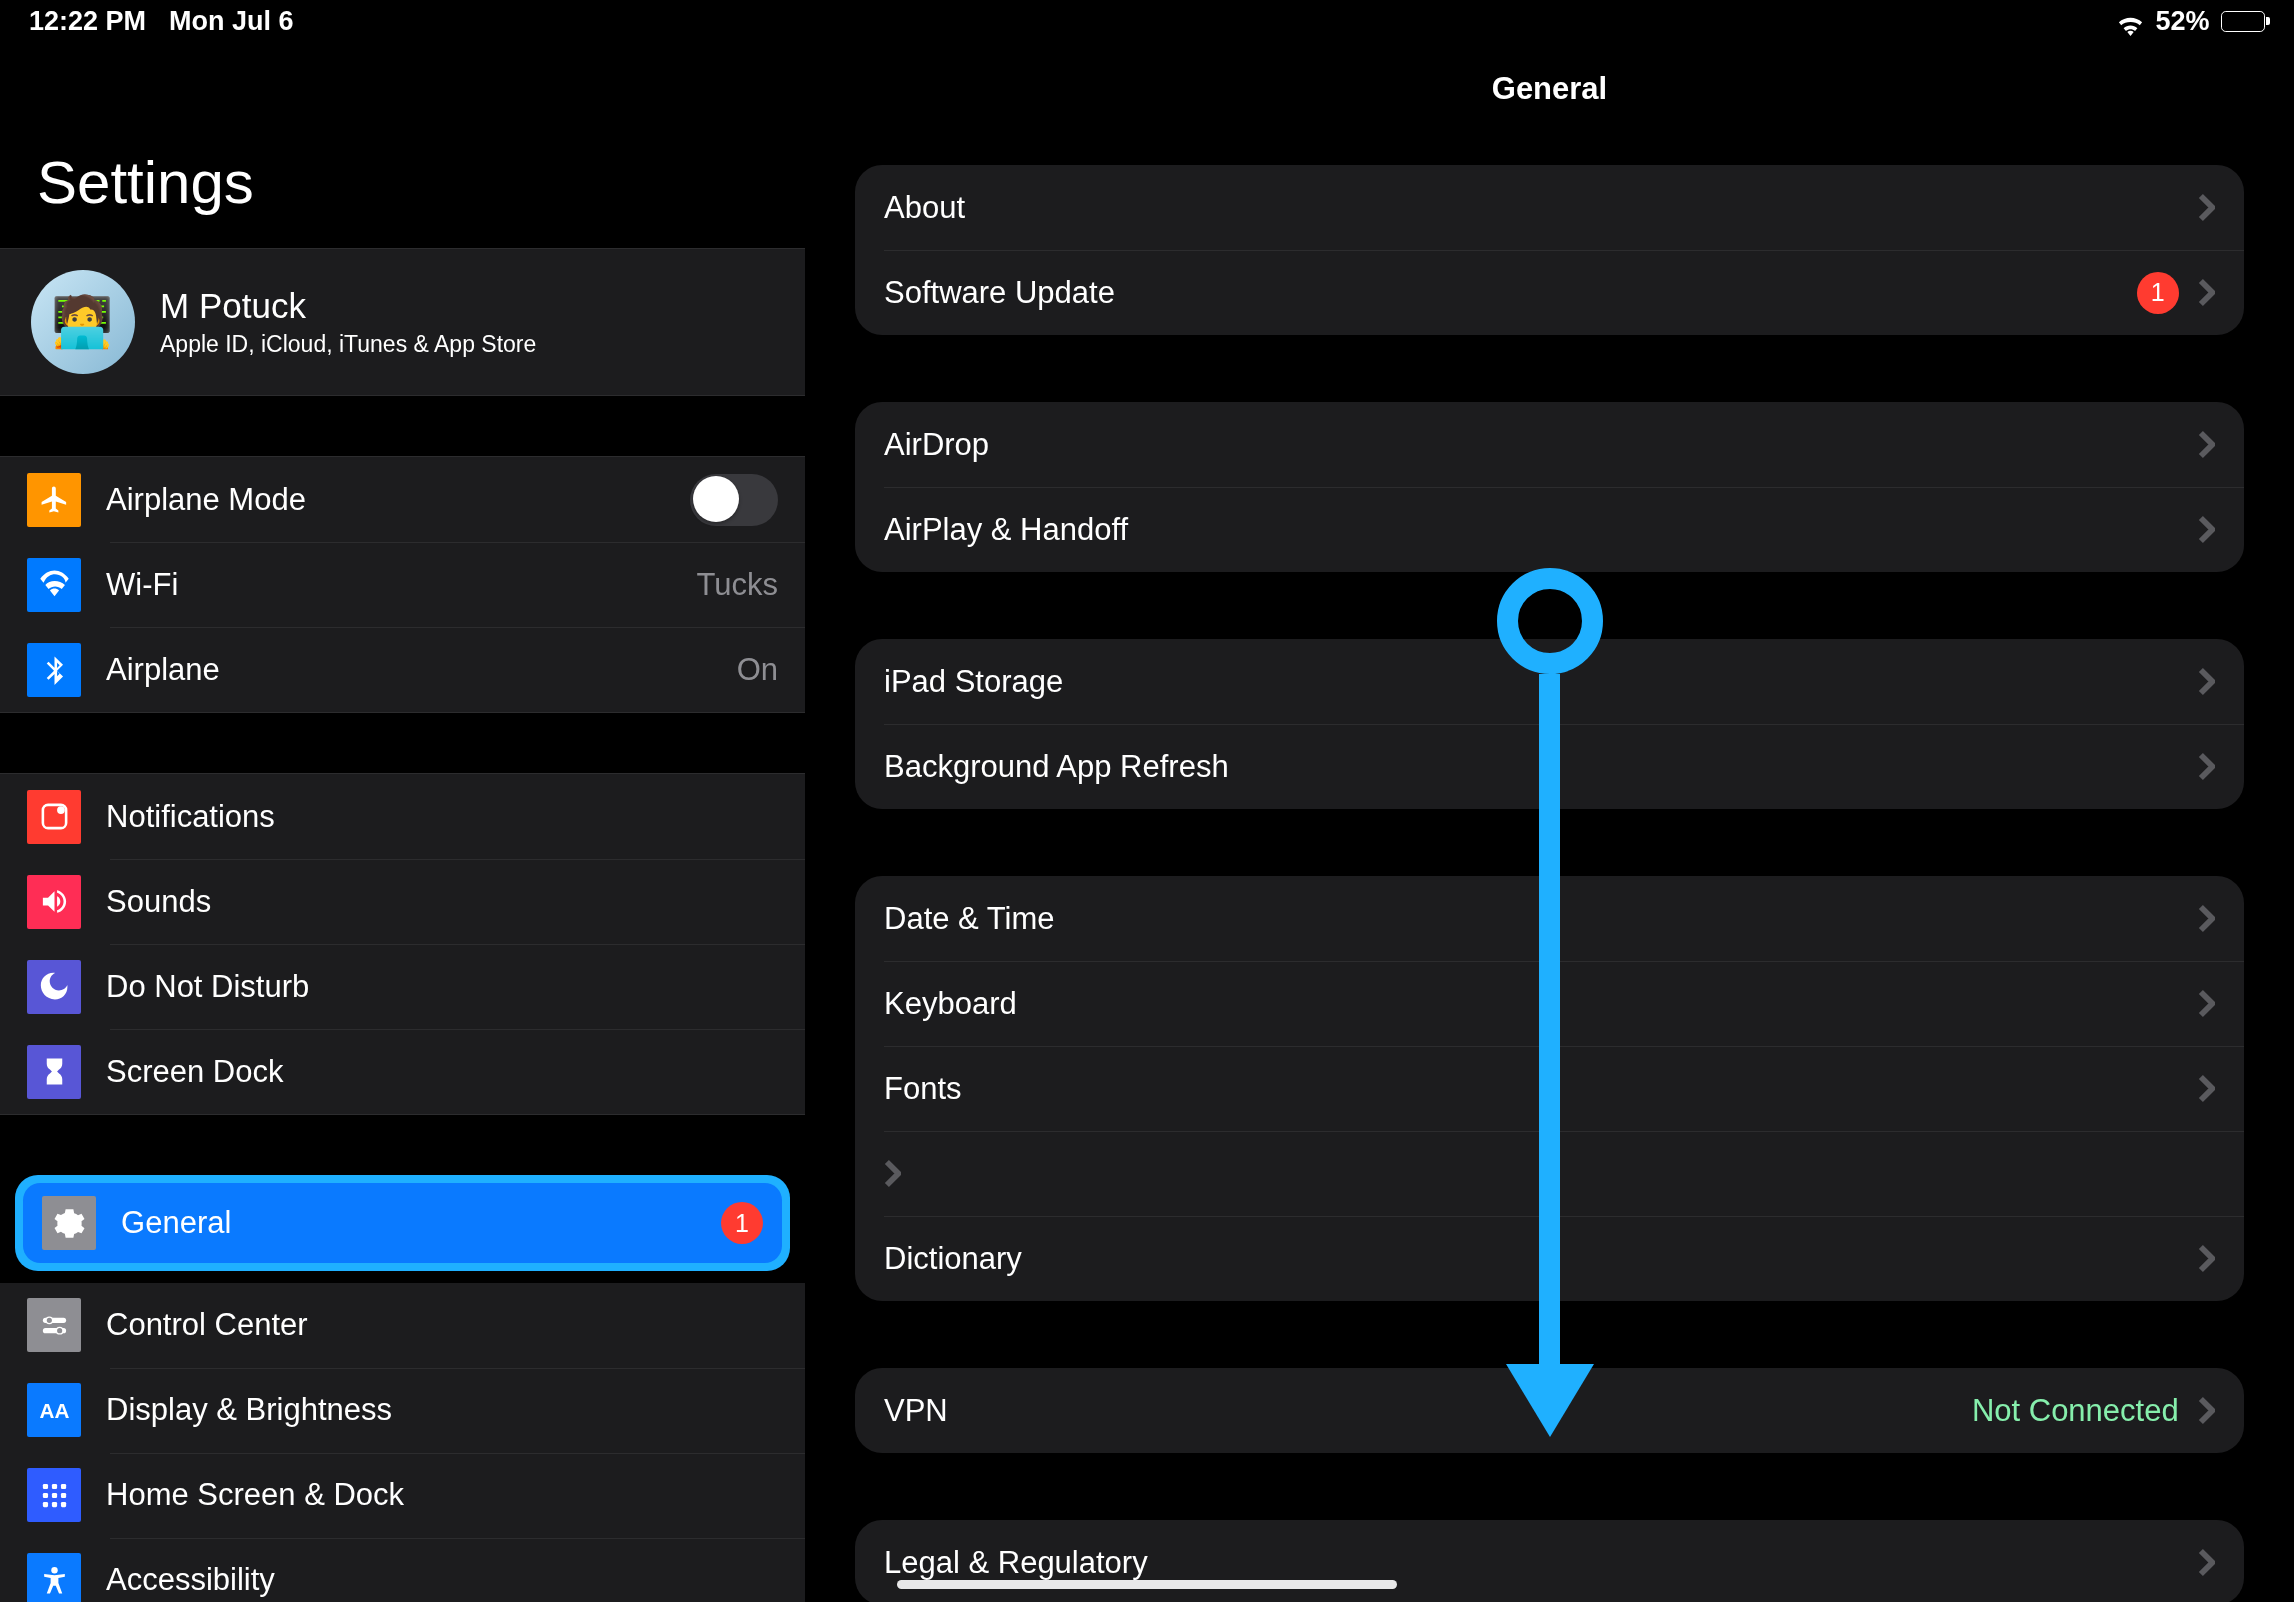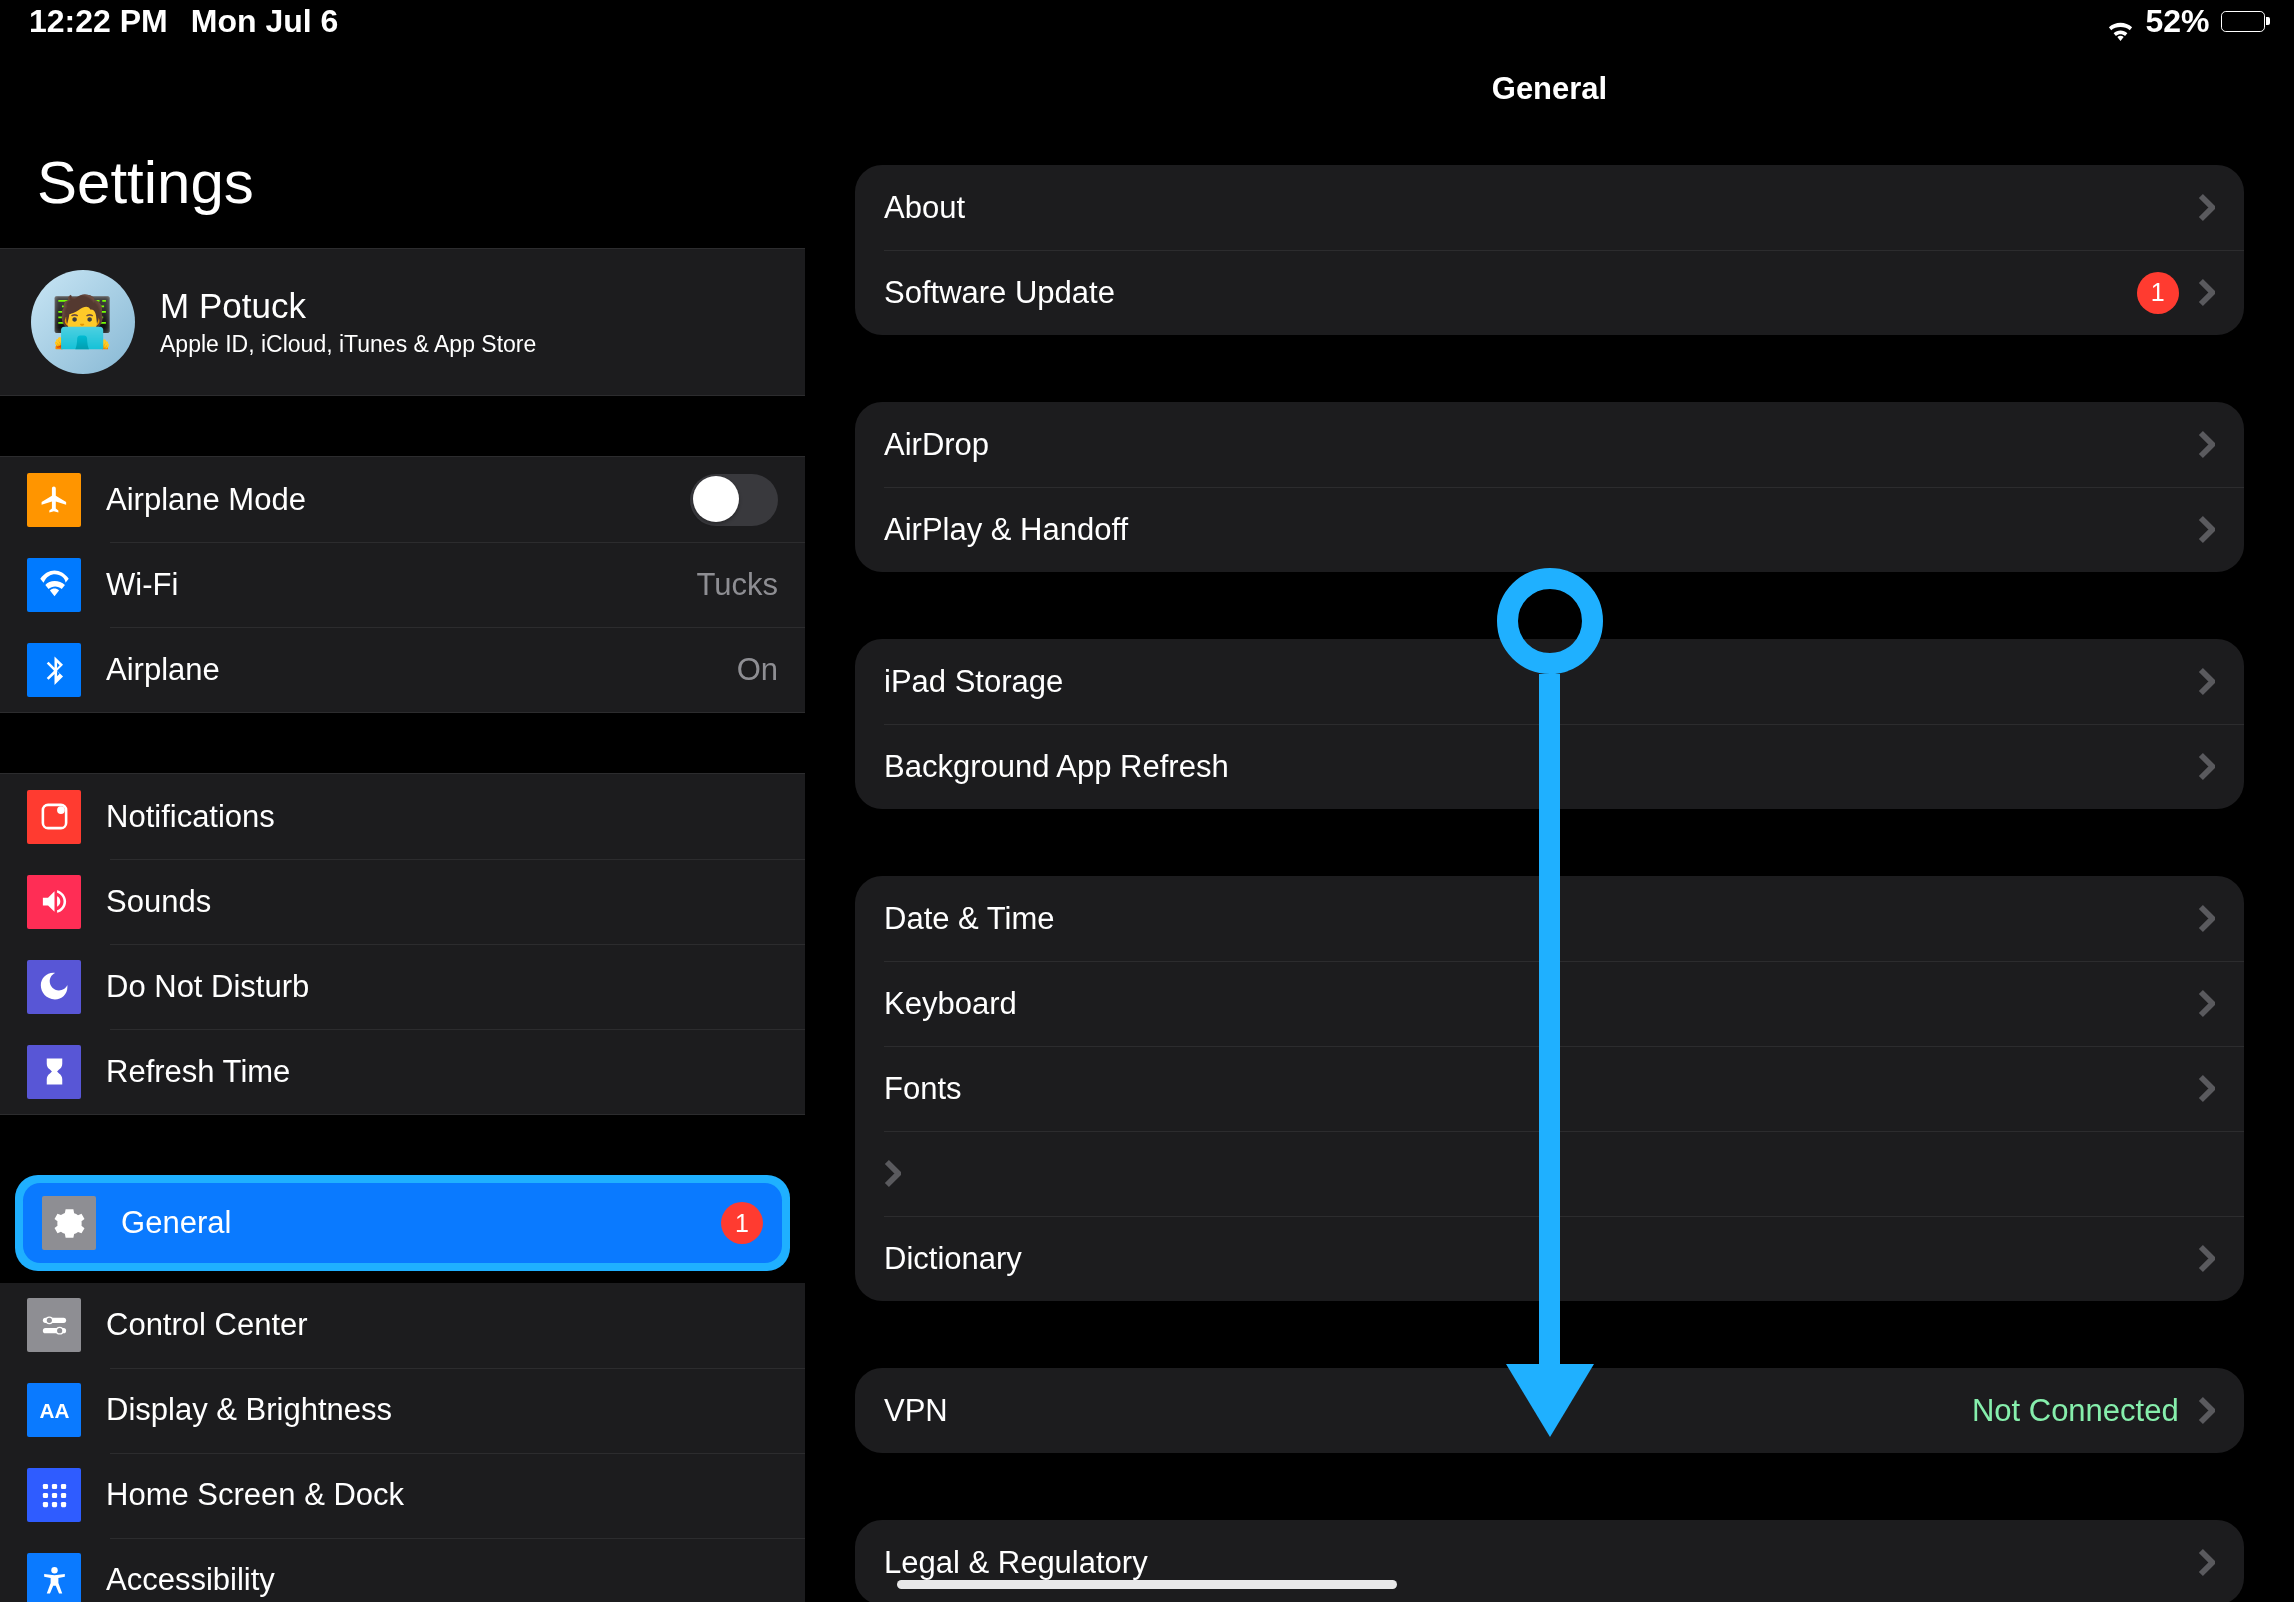--- a/index.html
+++ b/index.html
@@ -1,17 +1,17 @@
 <!DOCTYPE html>
 <html><head>
 <meta charset="utf-8">
 <style>
 *{margin:0;padding:0;box-sizing:border-box;font-family:-apple-system,BlinkMacSystemFont,"Helvetica Neue",sans-serif;-webkit-font-smoothing:antialiased}
 body{width:2294px;height:1602px;background:#000;color:#fff;overflow:hidden;position:relative;transform-origin:top left}
-.status-bar{height:42px;display:flex;justify-content:space-between;align-items:center;padding:0 29px;font-size:32px;font-weight:600}
+.status-bar{height:42px;display:flex;justify-content:space-between;align-items:center;padding:0 29px;font-size:27px;font-weight:600}
 .status-left{display:flex;gap:23px}
 .status-right{display:flex;gap:11.5px;align-items:center}
 .wifi-ic{width:27px;height:19px;position:relative}
 .wifi-ic svg{width:100%;height:100%}
 .batt{width:44px;height:21px;border:1.9px solid #fff;border-radius:4.8px;position:relative}
 .batt::after{content:"";position:absolute;right:-5.8px;top:5.8px;width:3.8px;height:7.7px;background:#fff;border-radius:0 1.9px 1.9px 0}
 .batt-fill{height:100%;background:#fff;border-radius:1.9px}
 .split{display:flex;height:calc(100% - 42px)}
 .sidebar{width:805px;background:#000;overflow-y:auto}
 .detail{flex:1;background:#000;padding:0 50px;overflow-y:auto;position:relative}
@@ -144,21 +144,21 @@
             </svg>
           </div>
         <div class="sb-label">Do Not Disturb</div>
       </div>
       <div class="sb-row">
         <div class="sb-icon ic-st">
             <svg viewBox="0 0 24 24">
               <path d="M6 2v4c0 2 1 3.5 2.5 4.5L10 12l-1.5 1.5C7 14.5 6 16 6 18v4h12v-4c0-2-1-3.5-2.5-4.5L14 12l1.5-1.5C17 9.5 18 8 18 6V2H6z"></path>
             </svg>
           </div>
-        <div class="sb-label">Refresh Time</div>
+        <div class="sb-label">Screen Dock</div>
       </div>
     </div>
 
     <div class="sb-group" style="margin-top:60px;border-top:none;background:transparent">
       <div class="sel-wrap">
         <div class="sel-row">
           <div class="sb-icon ic-gen">
               <svg viewBox="0 0 24 24">
                 <path d="M12 8a4 4 0 100 8 4 4 0 000-8zm9.4 4c0-.6 0-1.1-.1-1.7l2.3-1.8-2.3-4-2.7 1.1c-.9-.7-1.9-1.3-3-1.6L15 1h-6l-.6 2.9c-1.1.4-2.1.9-3 1.6L2.7 4.5l-2.3 4L2.7 10.3c-.1.6-.1 1.1-.1 1.7s0 1.1.1 1.7L.4 15.5l2.3 4 2.7-1.1c.9.7 1.9 1.3 3 1.6L9 23h6l.6-2.9c1.1-.4 2.1-.9 3-1.6l2.7 1.1 2.3-4-2.3-1.8c.1-.6.1-1.1.1-1.7z"></path>
               </svg>

